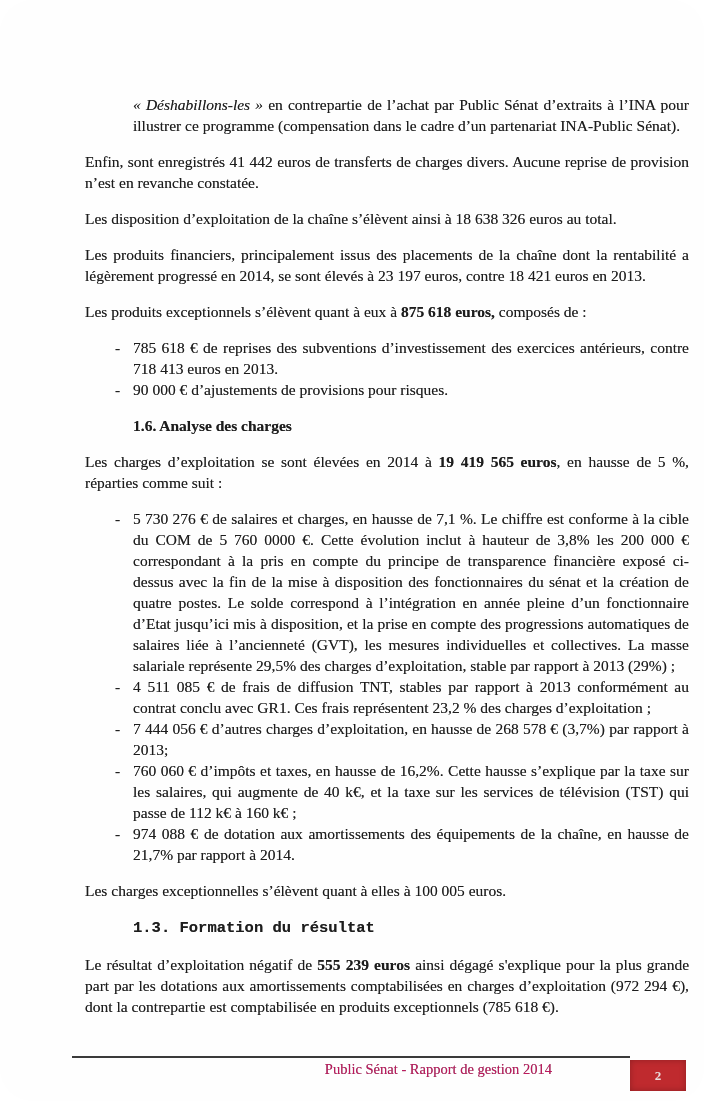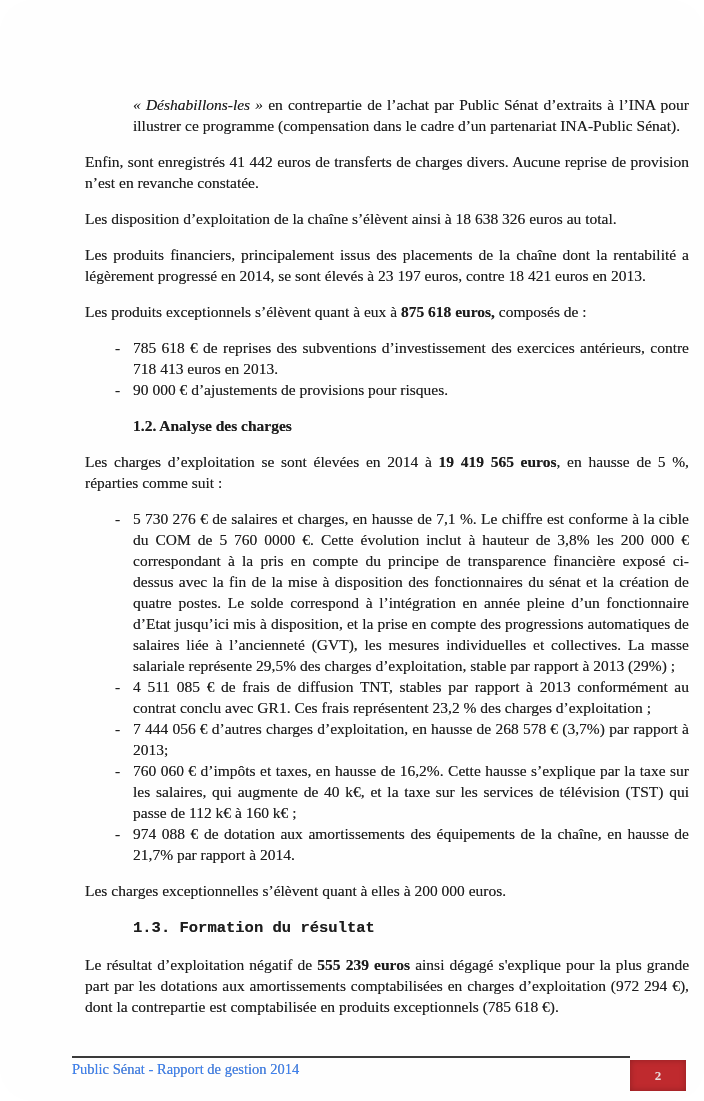--- a/index.html
+++ b/index.html
@@ -54,23 +54,23 @@
     left: 72px;
     top: 1056px;
     width: 558px;
     border-top: 2px solid #3a3a3a;
   }
   .footer-text {
     position: absolute;
     left: 72px;
     top: 1061px;
     width: 480px;
-    text-align: left;
+    text-align: right;
     font-size: 14.5px;
-    color: #3b82f6;
+    color: #be185d;
     text-shadow: 0 0 0.4px rgba(20,20,20,0.5);
   }
   .page-number-box {
     position: absolute;
     left: 630px;
     top: 1060px;
     width: 56px;
     height: 31px;
     display: flex;
     align-items: center;
@@ -87,30 +87,30 @@
   <div class="doc-body" id="doc-body">
       <div class="quote_paragraph"><span style="font-style: italic;">« Déshabillons-les » </span><span>en contrepartie de l’achat par Public Sénat d’extraits à l’INA pour illustrer ce programme (compensation dans le cadre d’un partenariat INA-Public Sénat).</span></div>
       <div class="paragraph"><span>Enfin, sont enregistrés 41 442 euros de transferts de charges divers. Aucune reprise de provision n’est en revanche constatée.</span></div>
       <div class="paragraph"><span>Les disposition d’exploitation de la chaîne s’élèvent ainsi à </span><span style="font-weight: normal;">18 638 326 euros</span><span> au total.</span></div>
       <div class="paragraph"><span>Les produits financiers, principalement issus des placements de la chaîne dont la rentabilité a légèrement progressé en 2014, se sont élevés à 23 197 euros, contre 18 421 euros en 2013.</span></div>
       <div class="paragraph"><span>Les produits exceptionnels s’élèvent quant à eux à </span><span style="font-weight: bold;">875 618 euros,</span><span> composés de :</span></div>
       <div class="bullets">
         <div class="bullet-item"><span class="dash">-</span><span><span>785 618 € de reprises des subventions d’investissement des exercices antérieurs, contre 718 413 euros en 2013.</span></span></div>
         <div class="bullet-item"><span class="dash">-</span><span><span>90 000 € d’ajustements de provisions pour risques.</span></span></div>
       </div>
-      <div class="heading"><span style="font-weight: bold;">1.2. Analyse des charges</span></div>
+      <div class="heading"><span style="font-weight: bold;">1.6. Analyse des charges</span></div>
       <div class="paragraph"><span>Les charges d’exploitation se sont élevées en 2014 à </span><span style="font-weight: bold;">19 419 565 euros</span><span>, en hausse de 5 %, réparties comme suit :</span></div>
       <div class="bullets">
         <div class="bullet-item"><span class="dash">-</span><span><span>5 730 276 € de salaires et charges, en hausse de 7,1 %. Le chiffre est conforme à la cible du COM de 5 760 0000 €. Cette évolution inclut à hauteur de 3,8% les 200 000 € correspondant à la pris en compte du principe de transparence financière exposé ci-dessus avec la fin de la mise à disposition des fonctionnaires du sénat et la création de quatre postes. Le solde correspond à l’intégration en année pleine d’un fonctionnaire d’Etat jusqu’ici mis à disposition, et la prise en compte des progressions automatiques de salaires liée à l’ancienneté (GVT), les mesures individuelles et collectives. La masse salariale représente 29,5% des charges d’exploitation, stable par rapport à 2013 (29%) ;</span></span></div>
         <div class="bullet-item"><span class="dash">-</span><span><span>4 511 085 € de frais de diffusion TNT, stables par rapport à 2013 conformément au contrat conclu avec GR1. Ces frais représentent 23,2 % des charges d’exploitation ;</span></span></div>
         <div class="bullet-item"><span class="dash">-</span><span><span>7 444 056 € d’autres charges d’exploitation, en hausse de 268 578 € (3,7%) par rapport à 2013;</span></span></div>
         <div class="bullet-item"><span class="dash">-</span><span><span>760 060 € d’impôts et taxes, en hausse de 16,2%. Cette hausse s’explique par la taxe sur les salaires, qui  augmente de 40 k€, et la taxe sur les services de télévision (TST) qui passe de 112 k€ à 160 k€ ;</span></span></div>
         <div class="bullet-item"><span class="dash">-</span><span><span>974 088 € de dotation aux amortissements des équipements de la chaîne, en hausse de 21,7% par rapport à 2014.</span></span></div>
       </div>
-      <div class="paragraph"><span>Les charges exceptionnelles s’élèvent quant à elles à 200 000 euros.</span></div>
+      <div class="paragraph"><span>Les charges exceptionnelles s’élèvent quant à elles à 100 005 euros.</span></div>
       <div class="heading"><span style="font-weight: bold; font-family: Liberation Mono, monospace;">1.3. Formation du résultat</span></div>
       <div class="paragraph"><span>Le résultat d’exploitation négatif de </span><span style="font-weight: bold;">555 239 euros</span><span> ainsi dégagé s'explique pour la plus grande part par les dotations aux amortissements comptabilisées en charges d’exploitation (972 294 €), dont la contrepartie est comptabilisée en produits exceptionnels (785 618 €).</span></div>
     </div>
 
   <div class="footer-rule"></div>
   <div class="footer-text">Public Sénat -  Rapport de gestion 2014</div>
   <div class="page-number-box" id="page-number-box" style="background: rgb(191, 42, 46); color: rgb(233, 222, 222);">
     <span>2</span>
   </div>
 </div>

